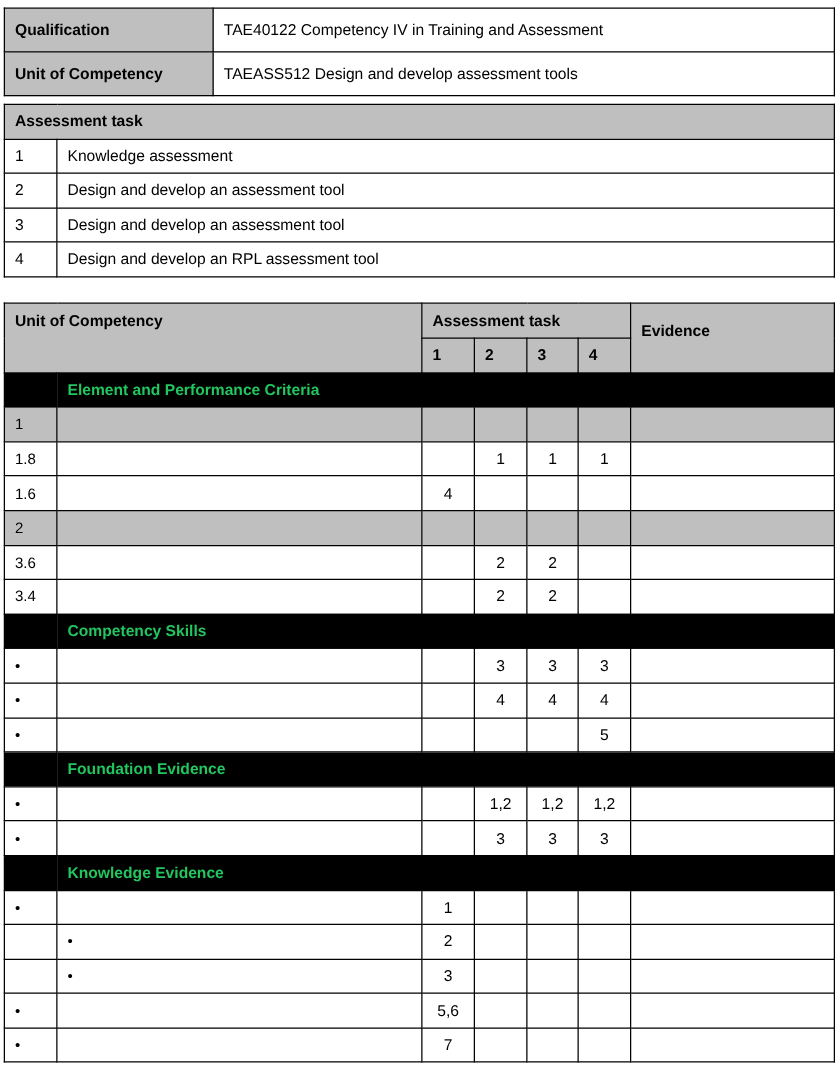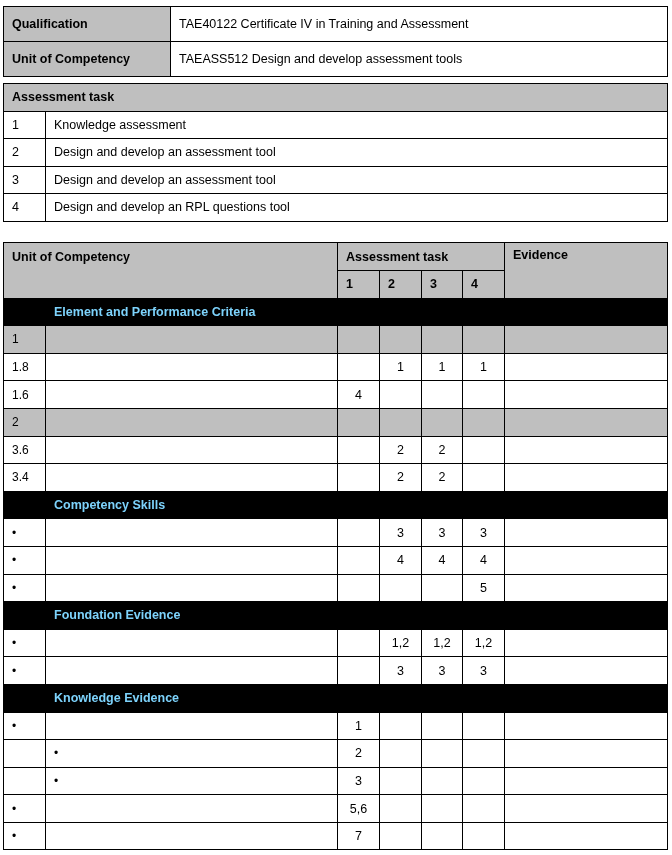--- a/index.html
+++ b/index.html
@@ -1,21 +1,21 @@
 <!DOCTYPE html>
 <html><head>
 <meta charset="utf-8">
 <style>
   html, body { margin:0; padding:0; background:#ffffff; }
   body { width:672px; height:855px; position:relative; font-family:"Liberation Sans", sans-serif; font-size:12.5px; color:#000; }
   table { border-collapse:collapse; position:absolute; left:3px; width:665px; table-layout:fixed; }
   td { border:1px solid #000; padding:0 8px; vertical-align:middle; height:26px; box-sizing:border-box; }
   .hdr { background:#bfbfbf; }
   .bold { font-weight:bold; }
-  .black td { background:#000; color:#7dd3fc; font-weight:bold; border-color:#000; }
+  .black td { background:#000; color:#22c55e; font-weight:bold; border-color:#000; }
   .grey td { background:#bfbfbf; }
   .c { text-align:center; }
   #t1 { top:6px; }
   #t1 td { height:35px; }
   #t2 { top:83px; }
   #t2 td { height:27.5px; }
   #t3 { top:242px; }
   #t3 td { height:27.6px; }
   #t3 tr.h1 td { height:28px; vertical-align:top; padding-top:7px; }
   .bullet { font-size:12px; }
@@ -24,21 +24,21 @@
 <body>
 
 <table id="t1">
   <colgroup>
       <col style="width:167px">
       <col>
     </colgroup>
   <tbody>
       <tr>
     <td class="hdr bold">Qualification</td>
-    <td>TAE40122 Certificate IV in Training and Assessment</td>
+    <td>TAE40122 Competency IV in Training and Assessment</td>
   </tr>
   <tr>
     <td class="hdr bold">Unit of Competency</td>
     <td>TAEASS512 Design and develop assessment tools</td>
   </tr>
 </tbody>
   </table>
 
 <table id="t2">
   <colgroup>
@@ -56,40 +56,40 @@
   <tr>
     <td>2</td>
     <td>Design and develop an assessment tool</td>
   </tr>
   <tr>
     <td>3</td>
     <td>Design and develop an assessment tool</td>
   </tr>
   <tr>
     <td>4</td>
-    <td>Design and develop an RPL questions tool</td>
+    <td>Design and develop an RPL assessment tool</td>
   </tr>
 </tbody>
   </table>
 
 <table id="t3">
   <colgroup>
     <col style="width:42px">
       <col style="width:292px">
     <col style="width:42px">
       <col style="width:42px">
       <col style="width:41px">
       <col style="width:42px">
     <col>
   </colgroup>
   <tbody>
       <tr class="h1">
     <td colspan="2" rowspan="2" class="hdr bold" style="vertical-align:top;padding-top:7px">Unit of Competency</td>
     <td colspan="4" class="hdr bold">Assessment task</td>
-    <td rowspan="2" class="hdr bold" style="vertical-align:top;padding-top:5px">Evidence</td>
+    <td rowspan="2" class="hdr bold" style="vertical-align:top;padding-top:15px">Evidence</td>
   </tr>
   <tr>
     <td class="hdr bold">1</td>
     <td class="hdr bold">2</td>
     <td class="hdr bold">3</td>
     <td class="hdr bold">4</td>
   </tr>
 
   <tr class="black">
     <td></td>

